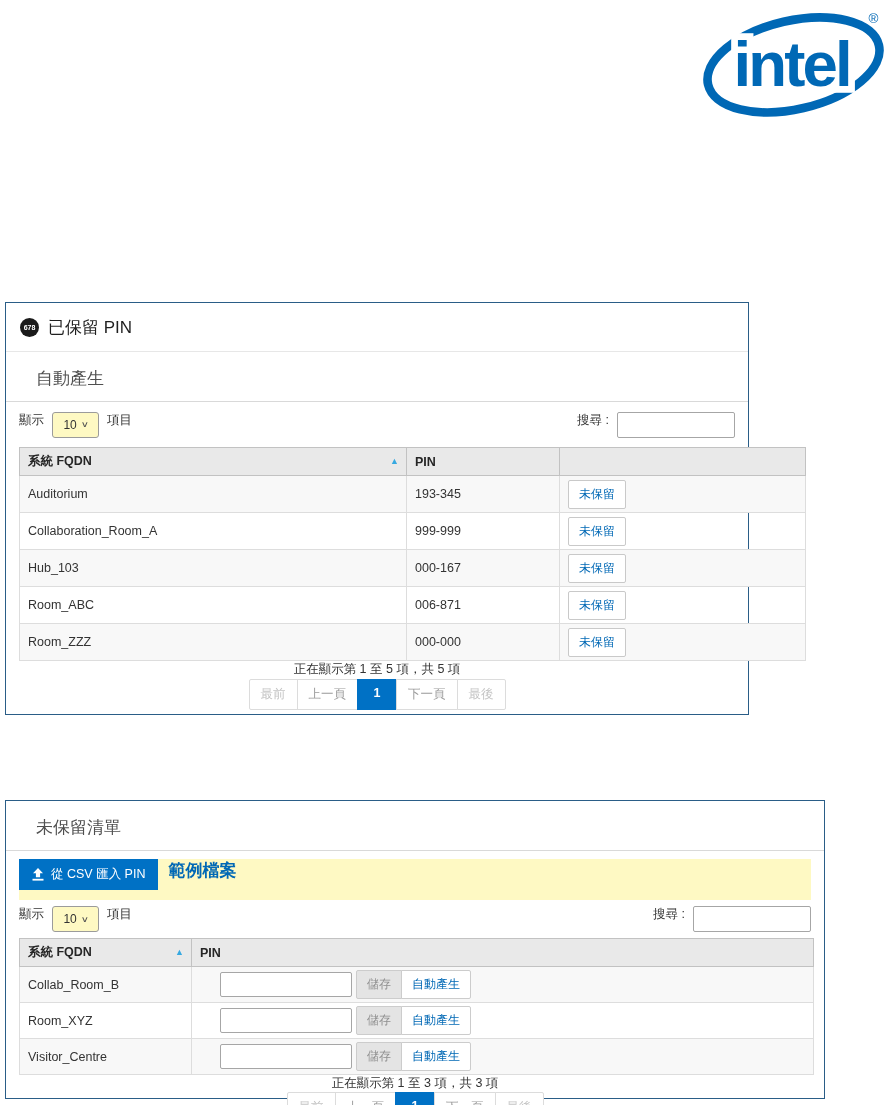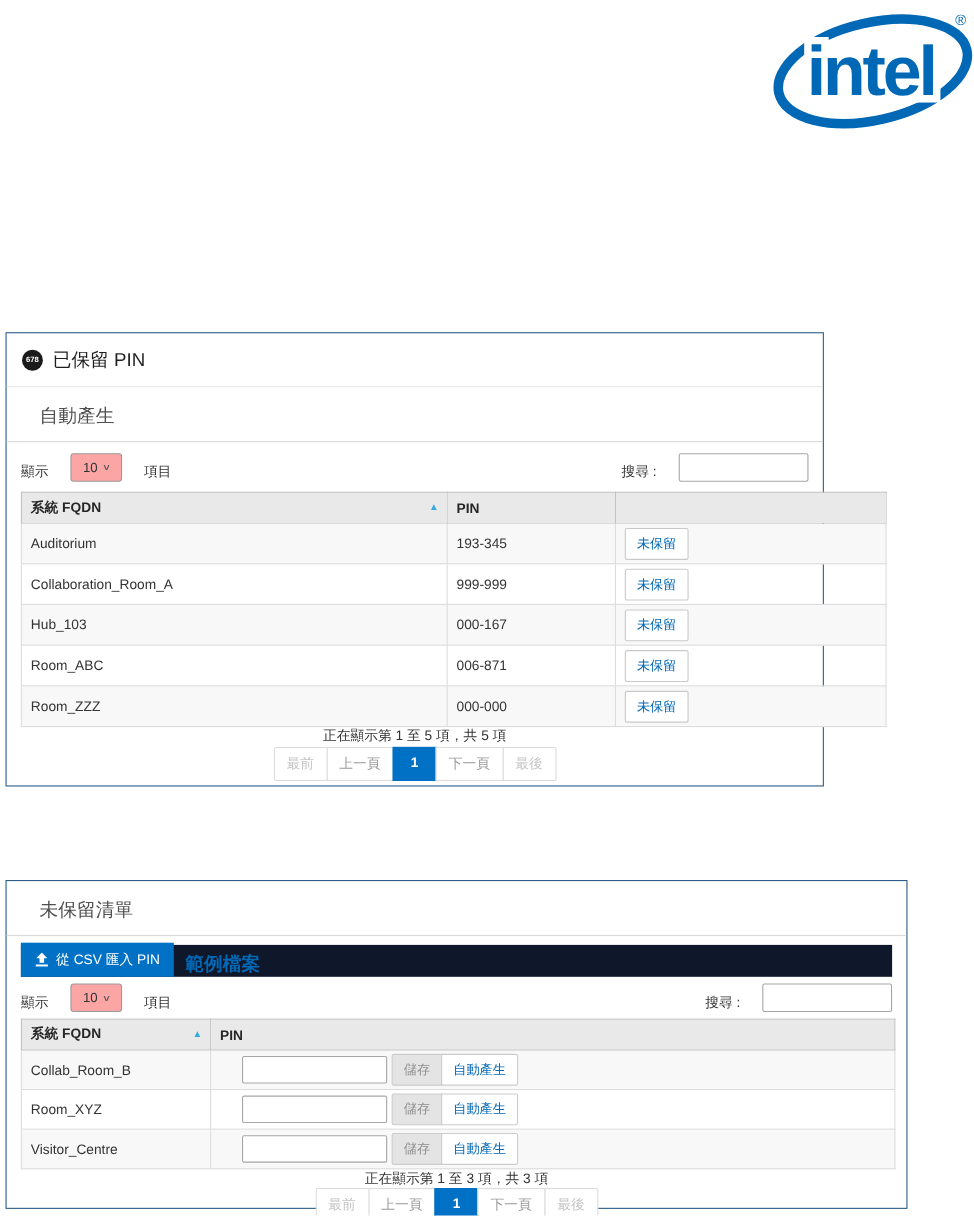--- a/index.html
+++ b/index.html
@@ -18,34 +18,34 @@
   .p-header { height:49px; display:flex; align-items:center; gap:9px; padding:0 14px;
               border-bottom:1px solid #e7e7e7; font-size:17px; color:#1f1f1f; }
   .pin-badge { width:19px; height:19px; border-radius:50%; background:#1a1a1a; color:#fff;
                font-size:7px; font-weight:bold; display:flex; align-items:center;
                justify-content:center; flex:none; }
 
   .section-head { padding:15px 0 11px 30px; font-size:17px; color:#4f4f4f;
                   border-bottom:1px solid #d9d9d9; }
 
   
-  .toolbar { margin:8px 13px 0; height:29px; background:#0f172a; display:flex; align-items:flex-end; }
+  .toolbar { margin:8px 13px 0; height:41px; background:#fef9c3; display:flex; align-items:flex-start; }
   .import-btn { height:31px; background:#0071c5; color:#fff; border:none; padding:0 13px;
                 font-size:12.5px; display:flex; align-items:center; gap:7px; cursor:pointer; }
   .sample-link { color:#0068b5; font-weight:bold; font-size:17px; margin-left:10px;
                  text-decoration:none; }
 
   
   .controls { display:flex; align-items:center; justify-content:space-between; padding:0 13px; }
   #reserved-panel .controls { height:45px; }
   #unreserved-panel .controls { height:38px; }
-  .ctl-left, .ctl-right { display:flex; align-items:flex-end; gap:20px; font-size:12.5px; color:#333; }
+  .ctl-left, .ctl-right { display:flex; align-items:flex-start; gap:8px; font-size:12.5px; color:#333; }
   .fake-select { width:47px; height:26px; border:1px solid #9b9b9b; border-radius:3px;
                  display:flex; align-items:center; justify-content:center; gap:5px;
-                 font-size:12px; background:#fca5a5; cursor:pointer; }
+                 font-size:12px; background:#fef9c3; cursor:pointer; }
   .fake-select .chev { font-size:8px; color:#555; transform:scaleX(1.4); }
   .search-input { width:118px; height:26px; border:1px solid #a6a6a6; border-radius:2px;
                   padding:0 6px; font-size:12.5px; }
 
   
   table { border-collapse:collapse; table-layout:fixed; margin:0 13px; font-size:12.5px; }
   #reserved-panel table { width:786px; }
   #unreserved-panel table { width:794px; }
   th { background:#e9e9e9; border:1px solid #c2c2c2; height:28px; padding:0 8px;
        text-align:left; color:#262626; font-size:12.5px; position:relative; }

